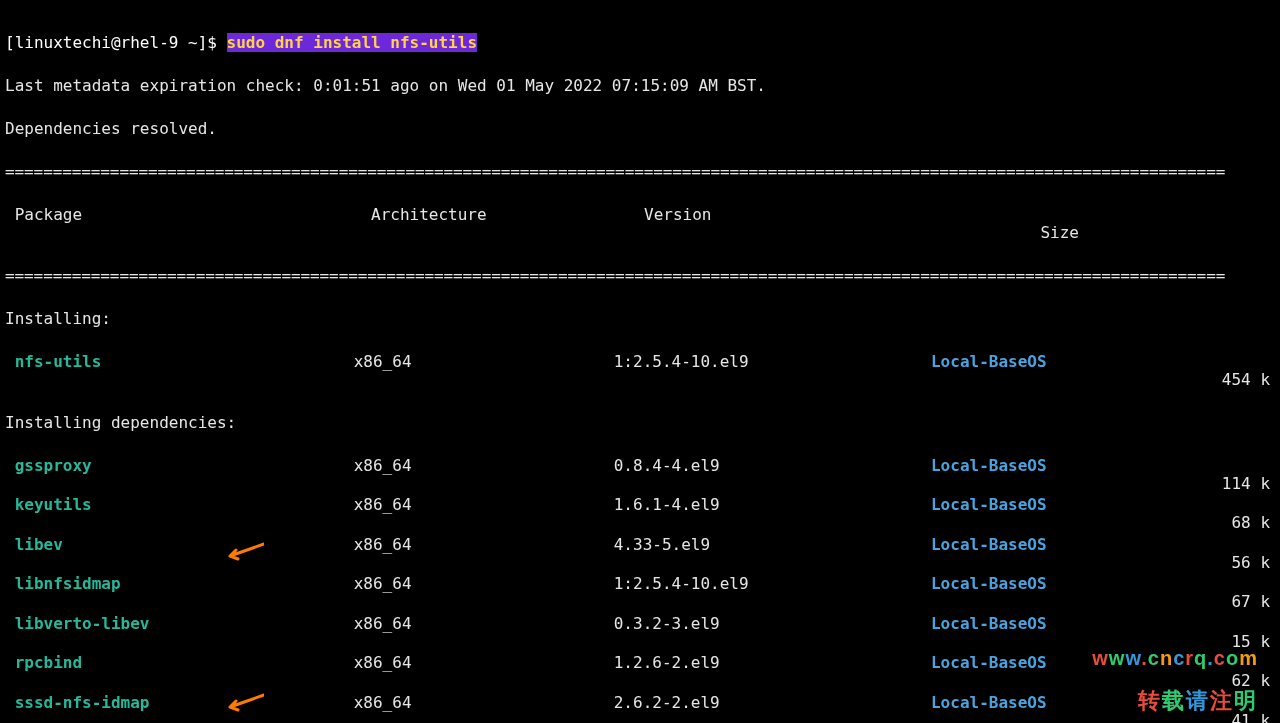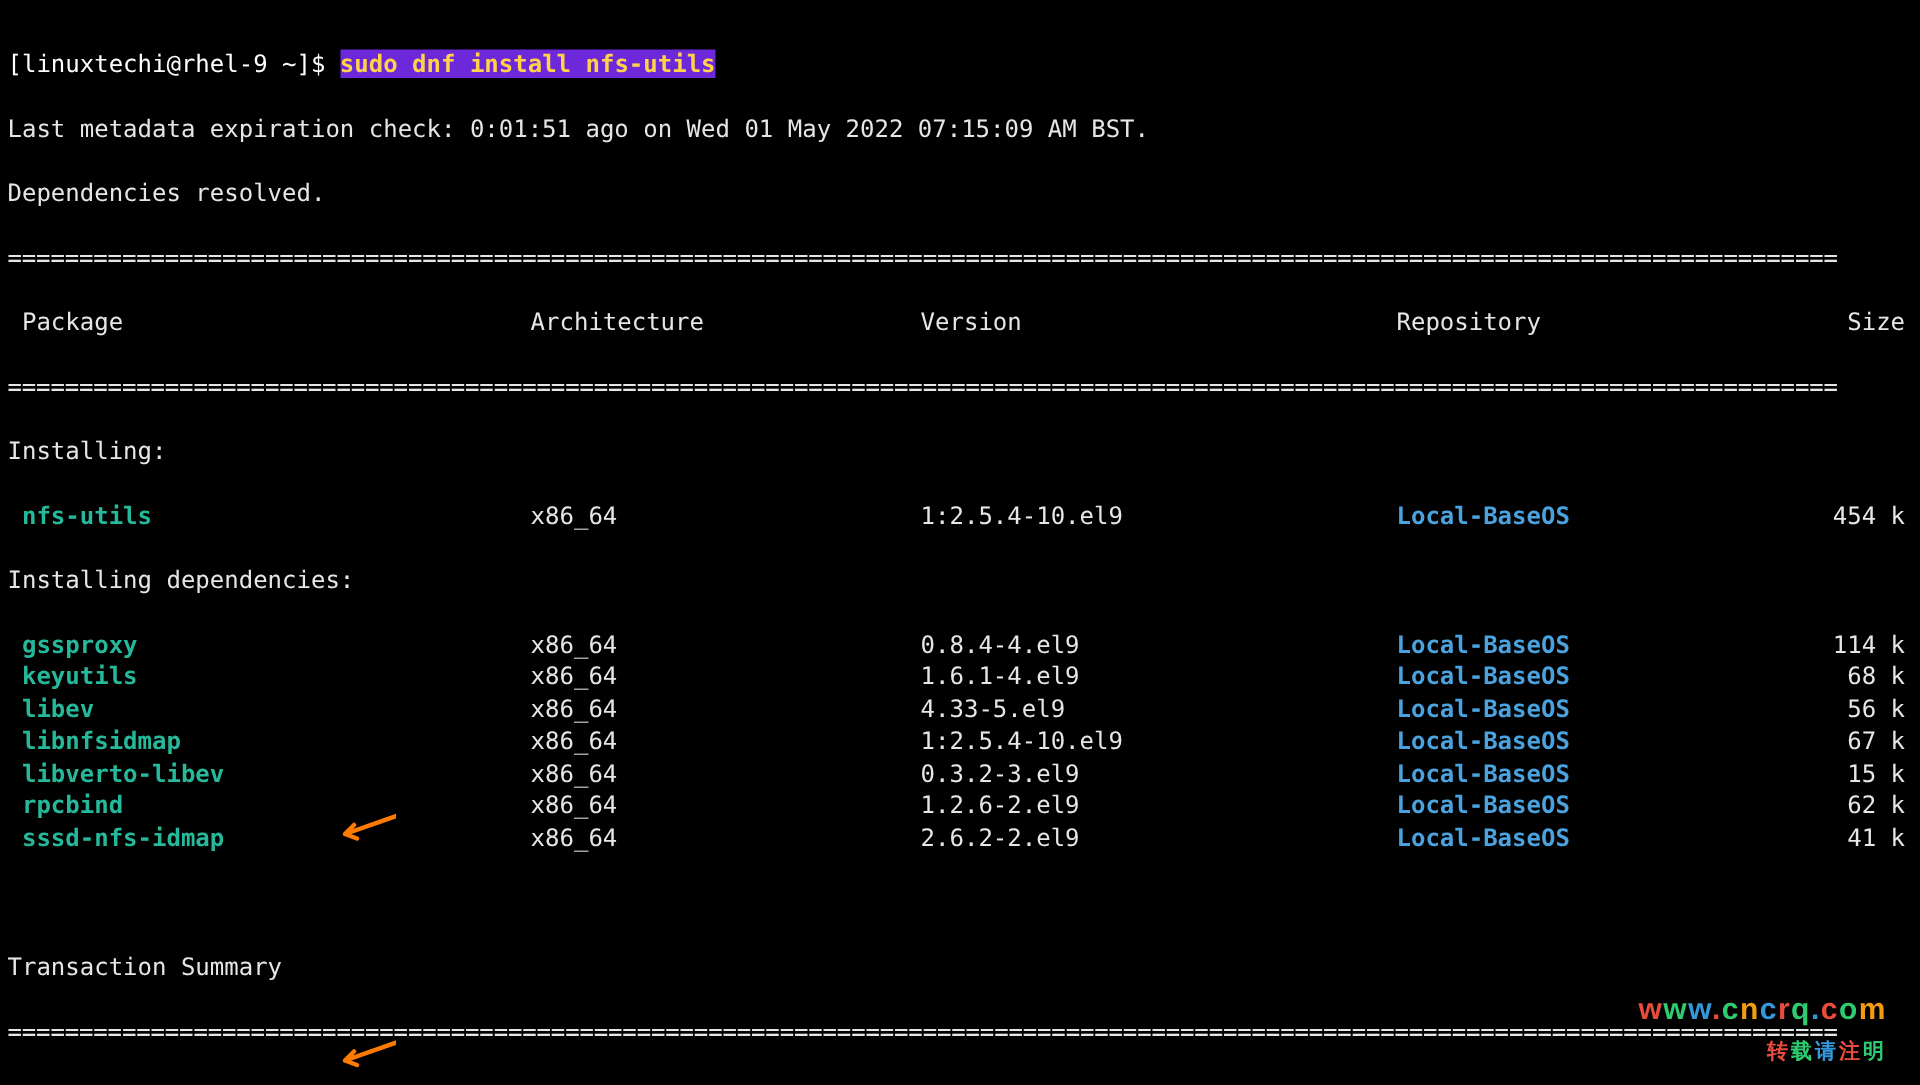--- a/index.html
+++ b/index.html
@@ -23,21 +23,21 @@
   .prompt-user { color: #ffffff; }
   .prompt-cmd  { color: #ffd24a; font-weight: bold; background: #6d28d9; }
   .white { color: #e6e6e6; }
   .cyan  { color: #25b89a; font-weight: bold; }
   .blue  { color: #4aa3df; font-weight: bold; }
   .row { display: flex; }
   .col-pkg   { width: 326px; display: inline-block; }
   .col-arch  { width: 245px; display: inline-block; margin-left: 40px; }
   .col-ver   { width: 335px; display: inline-block; margin-left: 28px; }
   .col-repo  { width: 258px; display: inline-block; }
-  .col-size  { width: 100px; display: inline-block; text-align: right; }
+  .col-size  { width: 100px; display: inline-block; text-align: right; margin-top: 18px; }
   .sep {
     letter-spacing: -0.1px;
     overflow: hidden;
     width: 1263px;
     display: block;
   }
   .arrow {
     position: absolute;
     font-size: 22px;
     color: #ff7a00;
@@ -45,39 +45,39 @@
   }
   .arrow svg { display: block; }
   .watermark {
     position: absolute;
     right: 22px;
     bottom: 12px;
     text-align: right;
     font-family: sans-serif;
   }
   .wm-line1 { font-size: 20px; letter-spacing: 1px; }
-  .wm-line2 { font-size: 14px; letter-spacing: 2px; margin-top: 5px; }
+  .wm-line2 { font-size: 22px; letter-spacing: 2px; margin-top: 20px; }
   .wm-line1 span, .wm-line2 span { font-weight: bold; }
   .c1 { color: #e74c3c; }
   .c2 { color: #2ecc71; }
   .c3 { color: #3498db; }
   .c4 { color: #e74c3c; }
   .c5 { color: #2ecc71; }
   .c6 { color: #f39c12; }
   .c7 { color: #3498db; }
 </style>
 </head>
 <body>
 
 <div class="terminal">
 <div><span class="prompt-user">[linuxtechi@rhel-9 ~]$ </span><span class="prompt-cmd">sudo dnf install nfs-utils</span></div>
 <div class="white">Last metadata expiration check: 0:01:51 ago on Wed 01 May 2022 07:15:09 AM BST.</div>
 <div class="white">Dependencies resolved.</div>
 <span class="sep white">================================================================================================================================</span>
-<div class="row white"><span class="col-pkg"> Package</span><span class="col-arch">Architecture</span><span class="col-ver">Version</span><span class="col-repo">Repository</span><span class="col-size">Size</span></div>
+<div class="row white"><span class="col-pkg"> Package</span><span class="col-arch">Architecture</span><span class="col-ver">Version</span><span class="col-size">Size</span></div>
 <span class="sep white">================================================================================================================================</span>
 <div class="white">Installing:</div>
 <div id="installing-rows"><div class="row"><span class="col-pkg cyan"> nfs-utils</span><span class="col-arch white">x86_64</span><span class="col-ver white">1:2.5.4-10.el9</span><span class="col-repo blue">Local-BaseOS</span><span class="col-size white">454 k</span></div></div>
 <div class="white">Installing dependencies:</div>
 <div id="dep-rows"><div class="row"><span class="col-pkg cyan"> gssproxy</span><span class="col-arch white">x86_64</span><span class="col-ver white">0.8.4-4.el9</span><span class="col-repo blue">Local-BaseOS</span><span class="col-size white">114 k</span></div><div class="row"><span class="col-pkg cyan"> keyutils</span><span class="col-arch white">x86_64</span><span class="col-ver white">1.6.1-4.el9</span><span class="col-repo blue">Local-BaseOS</span><span class="col-size white">68 k</span></div><div class="row"><span class="col-pkg cyan"> libev</span><span class="col-arch white">x86_64</span><span class="col-ver white">4.33-5.el9</span><span class="col-repo blue">Local-BaseOS</span><span class="col-size white">56 k</span></div><div class="row"><span class="col-pkg cyan"> libnfsidmap</span><span class="col-arch white">x86_64</span><span class="col-ver white">1:2.5.4-10.el9</span><span class="col-repo blue">Local-BaseOS</span><span class="col-size white">67 k</span></div><div class="row"><span class="col-pkg cyan"> libverto-libev</span><span class="col-arch white">x86_64</span><span class="col-ver white">0.3.2-3.el9</span><span class="col-repo blue">Local-BaseOS</span><span class="col-size white">15 k</span></div><div class="row"><span class="col-pkg cyan"> rpcbind</span><span class="col-arch white">x86_64</span><span class="col-ver white">1.2.6-2.el9</span><span class="col-repo blue">Local-BaseOS</span><span class="col-size white">62 k</span></div><div class="row"><span class="col-pkg cyan"> sssd-nfs-idmap</span><span class="col-arch white">x86_64</span><span class="col-ver white">2.6.2-2.el9</span><span class="col-repo blue">Local-BaseOS</span><span class="col-size white">41 k</span></div></div>
 <div class="white">&nbsp;</div>
 <div class="white">Transaction Summary</div>
 <span class="sep white">================================================================================================================================</span>
 <div class="white">Install  8 Packages</div>
 

